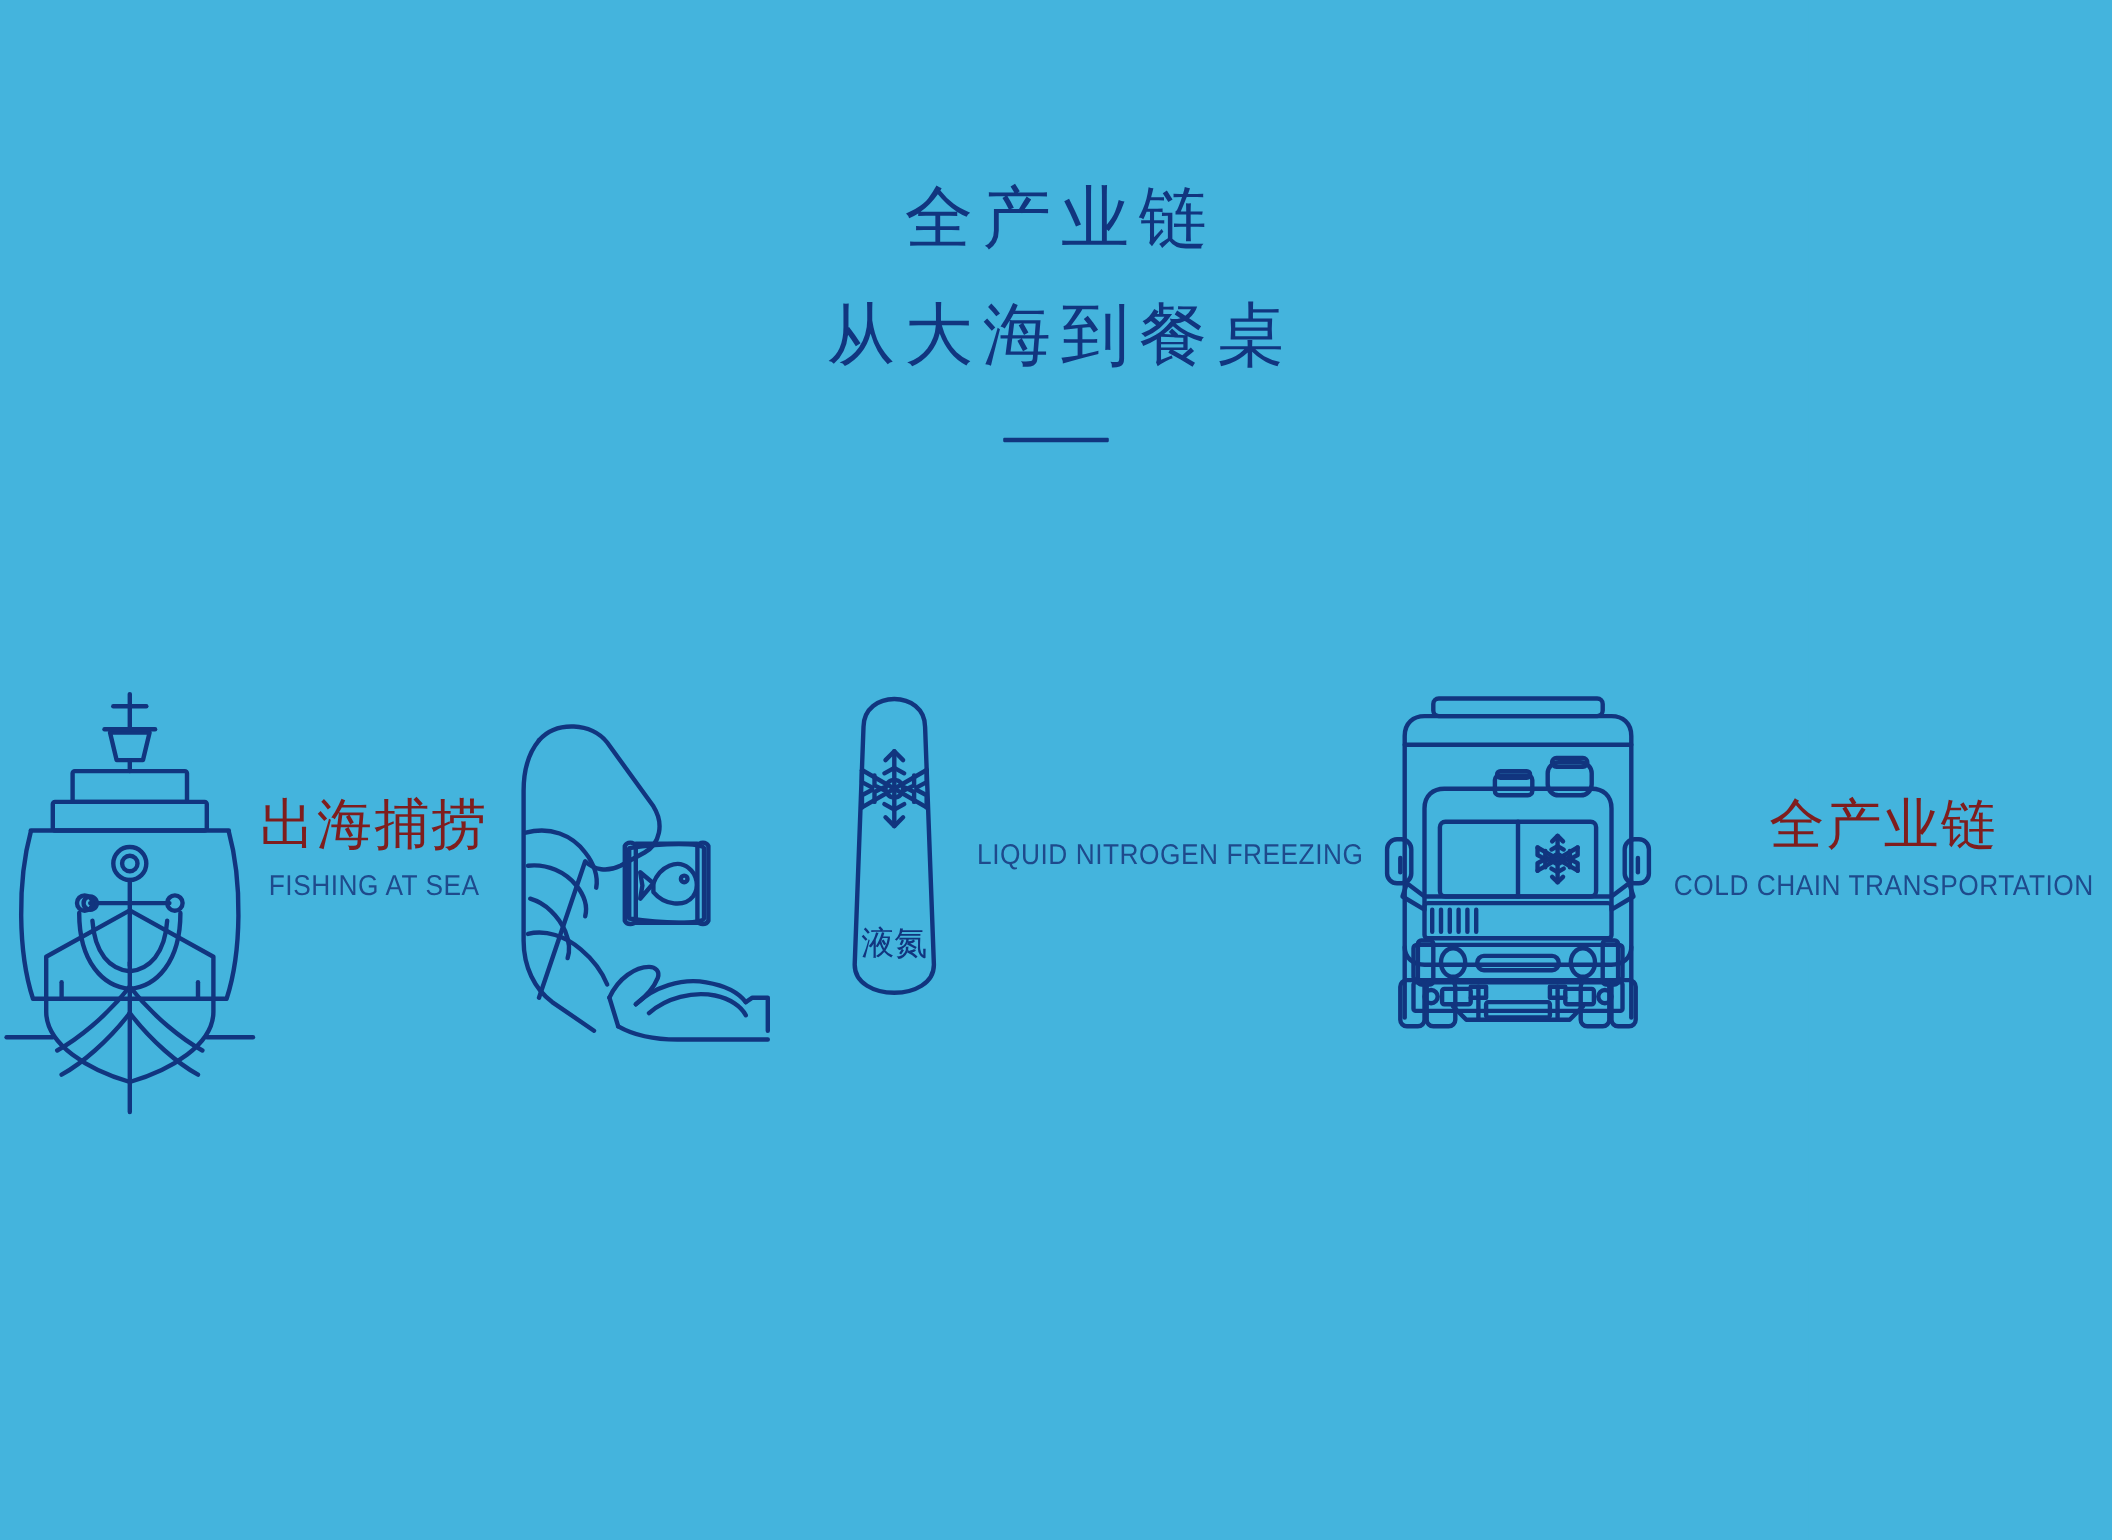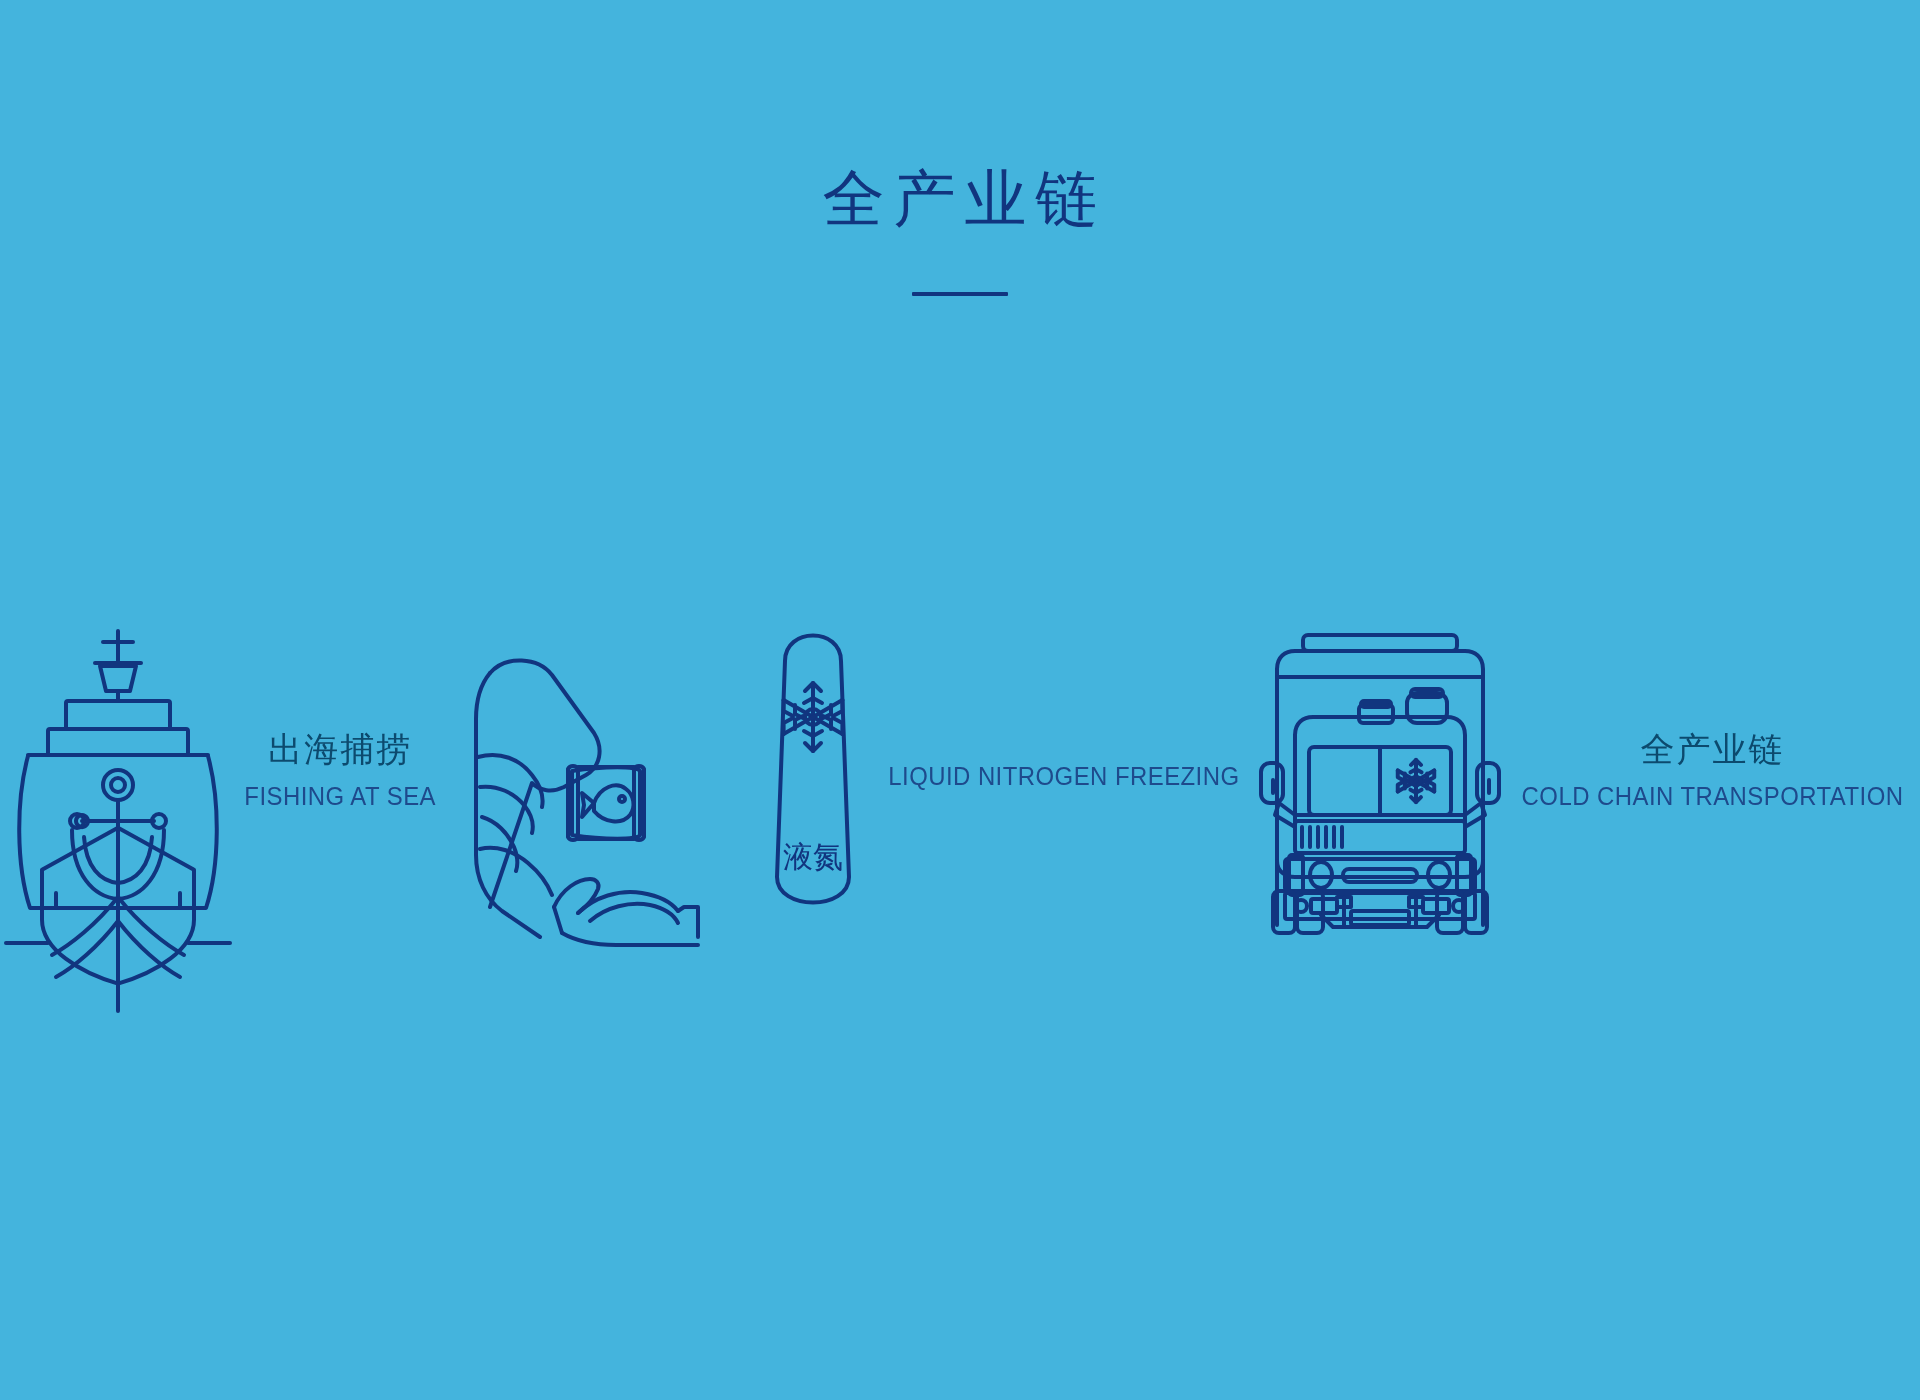--- a/index.html
+++ b/index.html
@@ -99,22 +99,22 @@
     vector-effect: non-scaling-stroke;
   }
 
   .labels {
     margin-top: 92px;
     text-align: center;
   }
 
   .label-cn {
     font-family: "Liberation Sans", "DejaVu Sans", sans-serif;
-    color: #0c4a6e;
-    font-size: 34px;
+    color: #7f1d1d;
+    font-size: 50px;
     line-height: 1.15;
     letter-spacing: 2px;
     white-space: nowrap;
   }
 
   .label-en {
     margin-top: 12px;
     font-family: "Liberation Sans", "DejaVu Sans", sans-serif;
     color: #1e4a8c;
     font-size: 26px;
@@ -133,20 +133,21 @@
     stroke: none;
   }
 </style>
 </head>
 <body style="background: rgb(68, 180, 221);">
 
 <div id="page" style="--bg: #44b4dd;">
 
   <div class="header">
     <div class="title-line title-line-1">全产业链</div>
+    <div class="title-line title-line-2">从大海到餐桌</div>
     <div class="divider"></div>
   </div>
 
   <div class="steps">
 
     <div class="step">
       <div class="icon-wrap">
         <svg width="236" height="310" viewBox="0 0 236 310">
 
           <line x1="118" y1="6" x2="118" y2="40"></line>

